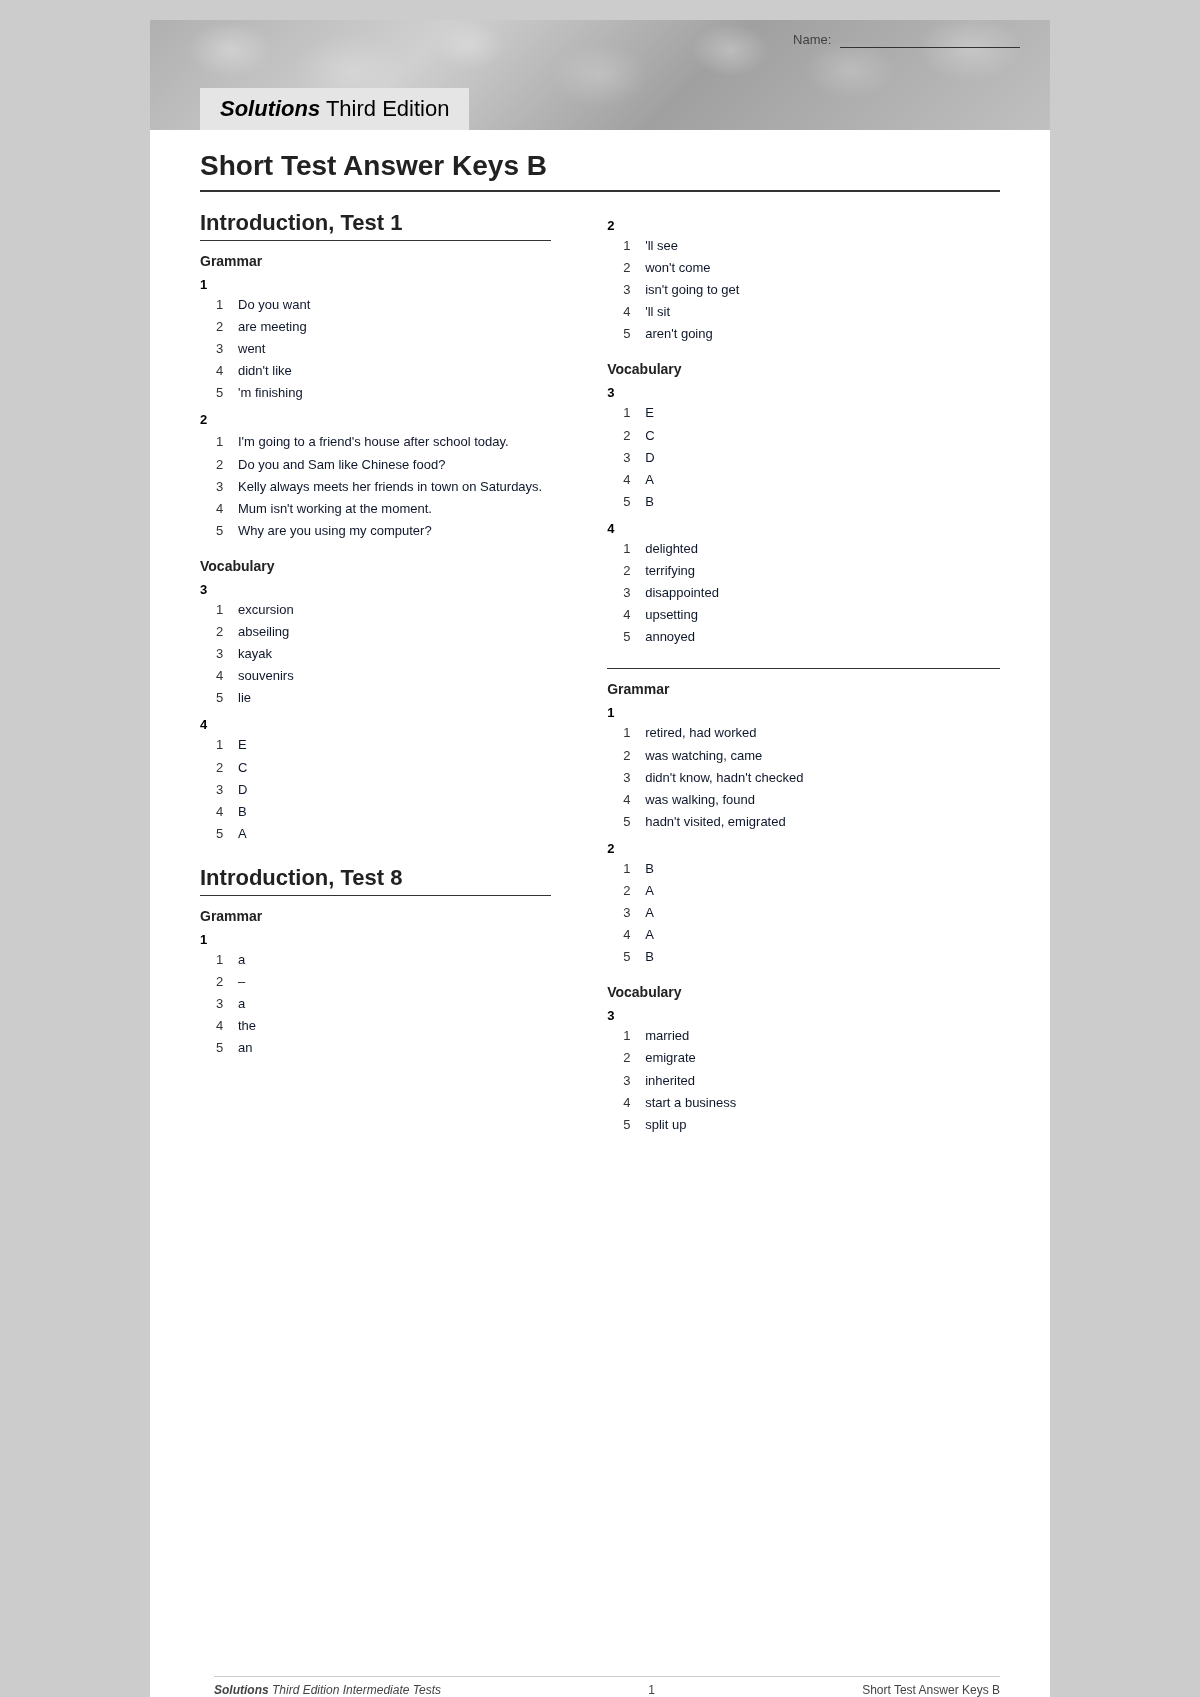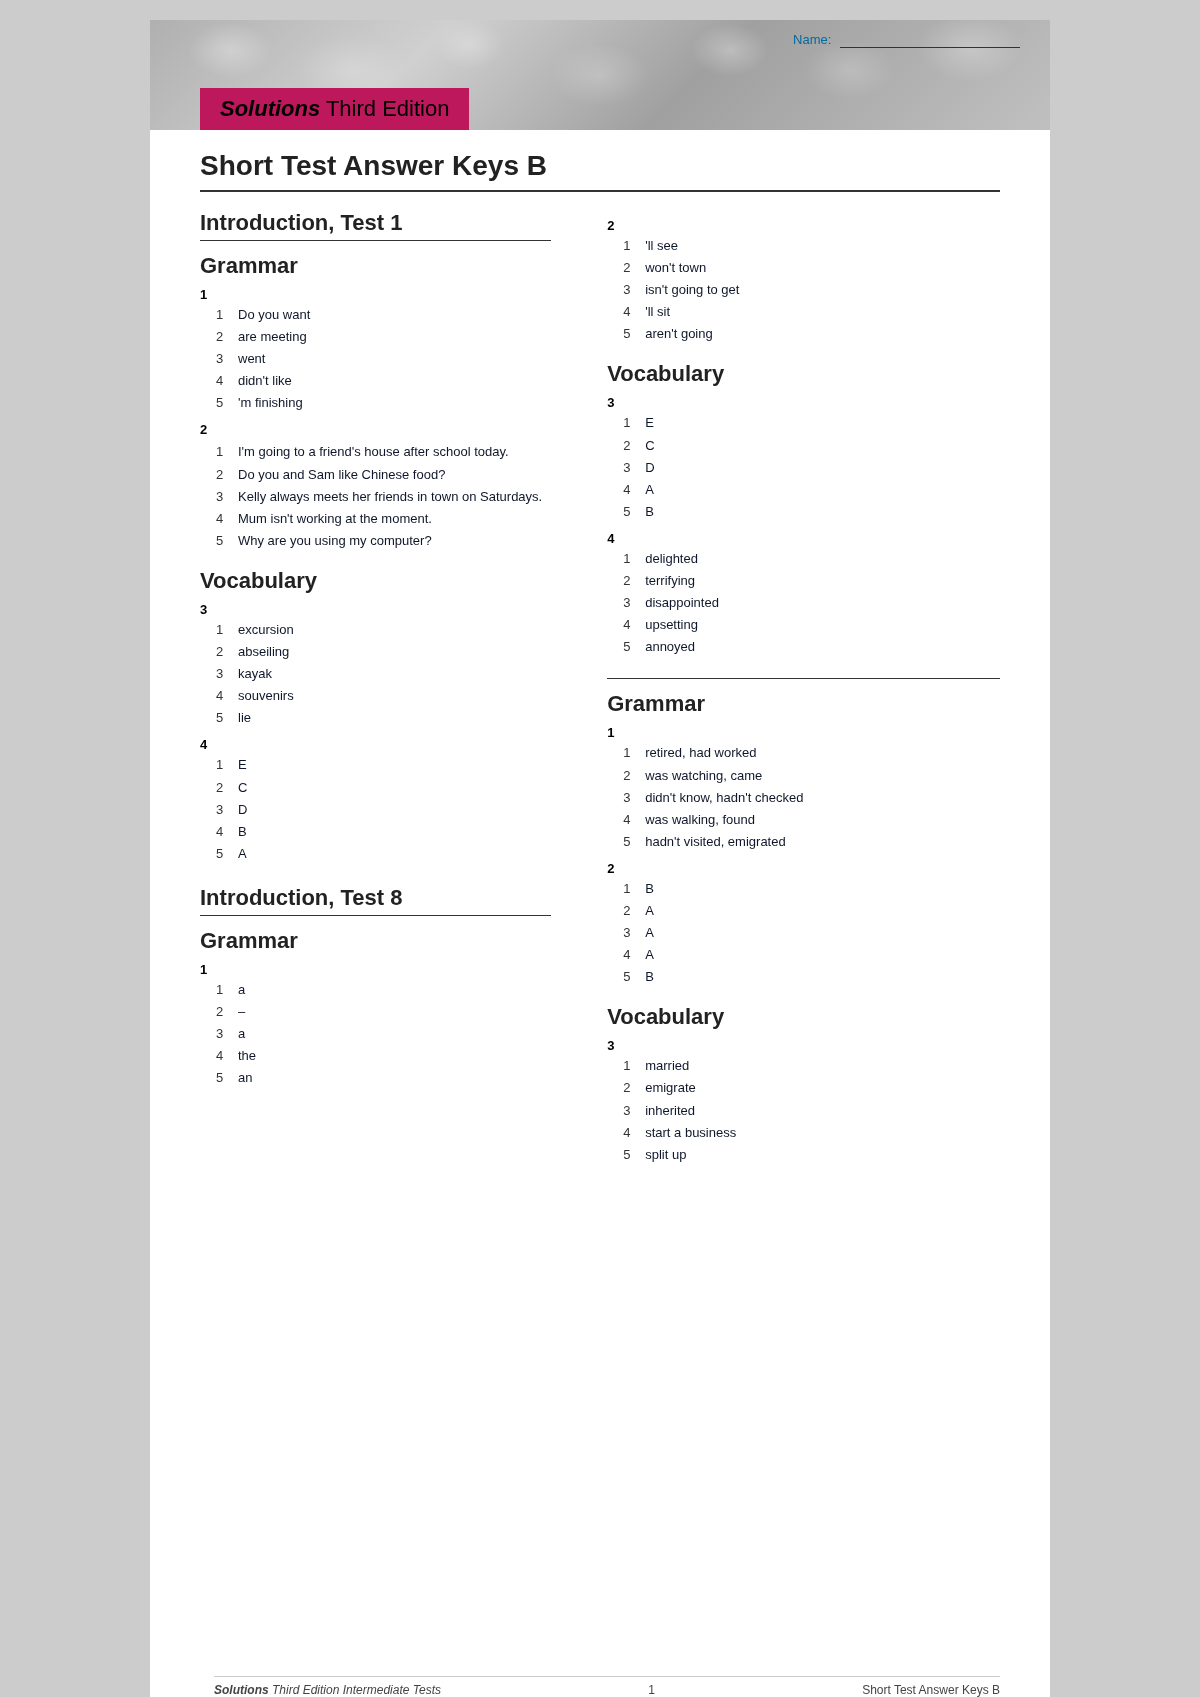--- a/index.html
+++ b/index.html
@@ -42,35 +42,35 @@
         radial-gradient(ellipse 50px 35px at 320px 25px, rgba(255,255,255,0.25) 0%, transparent 70%),
         radial-gradient(ellipse 70px 45px at 450px 55px, rgba(255,255,255,0.2) 0%, transparent 70%),
         radial-gradient(ellipse 55px 38px at 580px 30px, rgba(255,255,255,0.3) 0%, transparent 70%),
         radial-gradient(ellipse 65px 42px at 700px 50px, rgba(255,255,255,0.2) 0%, transparent 70%),
         radial-gradient(ellipse 75px 48px at 820px 28px, rgba(255,255,255,0.25) 0%, transparent 70%);
     }
     .header-logo {
       position: absolute;
       bottom: 0;
       left: 50px;
-      background: #be185d;
+      background: #e5e5e5;
       padding: 8px 20px 8px 20px;
       font-size: 22px;
       font-weight: normal;
     }
     .header-logo strong {
       font-weight: 900;
       font-style: italic;
     }
     .header-name {
       position: absolute;
       top: 12px;
       right: 30px;
       font-size: 13px;
-      color: #0369a1;
+      color: #404040;
     }
     .header-name-box {
       display: inline-block;
       border-bottom: 1px solid #333;
       width: 180px;
       margin-left: 5px;
     }
 
     
     .content {
@@ -106,21 +106,21 @@
       margin-bottom: 4px;
       color: #222;
     }
     .section-divider {
       border: none;
       border-top: 1px solid #333;
       margin-bottom: 12px;
     }
 
     .subsection-title {
-      font-size: 22px;
+      font-size: 14px;
       font-weight: bold;
       margin-bottom: 6px;
       color: #222;
     }
 
     .question-number {
       font-weight: bold;
       font-size: 13px;
       margin-top: 8px;
       margin-bottom: 2px;
@@ -330,21 +330,21 @@
 
       <div>
         <div class="question-number">2</div>
         <ul class="answer-list mb16">
           <li>
               <span class="answer-num">1</span>
               <span class="answer-text">'ll see</span>
             </li>
           <li>
               <span class="answer-num">2</span>
-              <span class="answer-text">won't town</span>
+              <span class="answer-text">won't come</span>
             </li>
           <li>
               <span class="answer-num">3</span>
               <span class="answer-text">isn't going to get</span>
             </li>
           <li>
               <span class="answer-num">4</span>
               <span class="answer-text">'ll sit</span>
             </li>
           <li>

